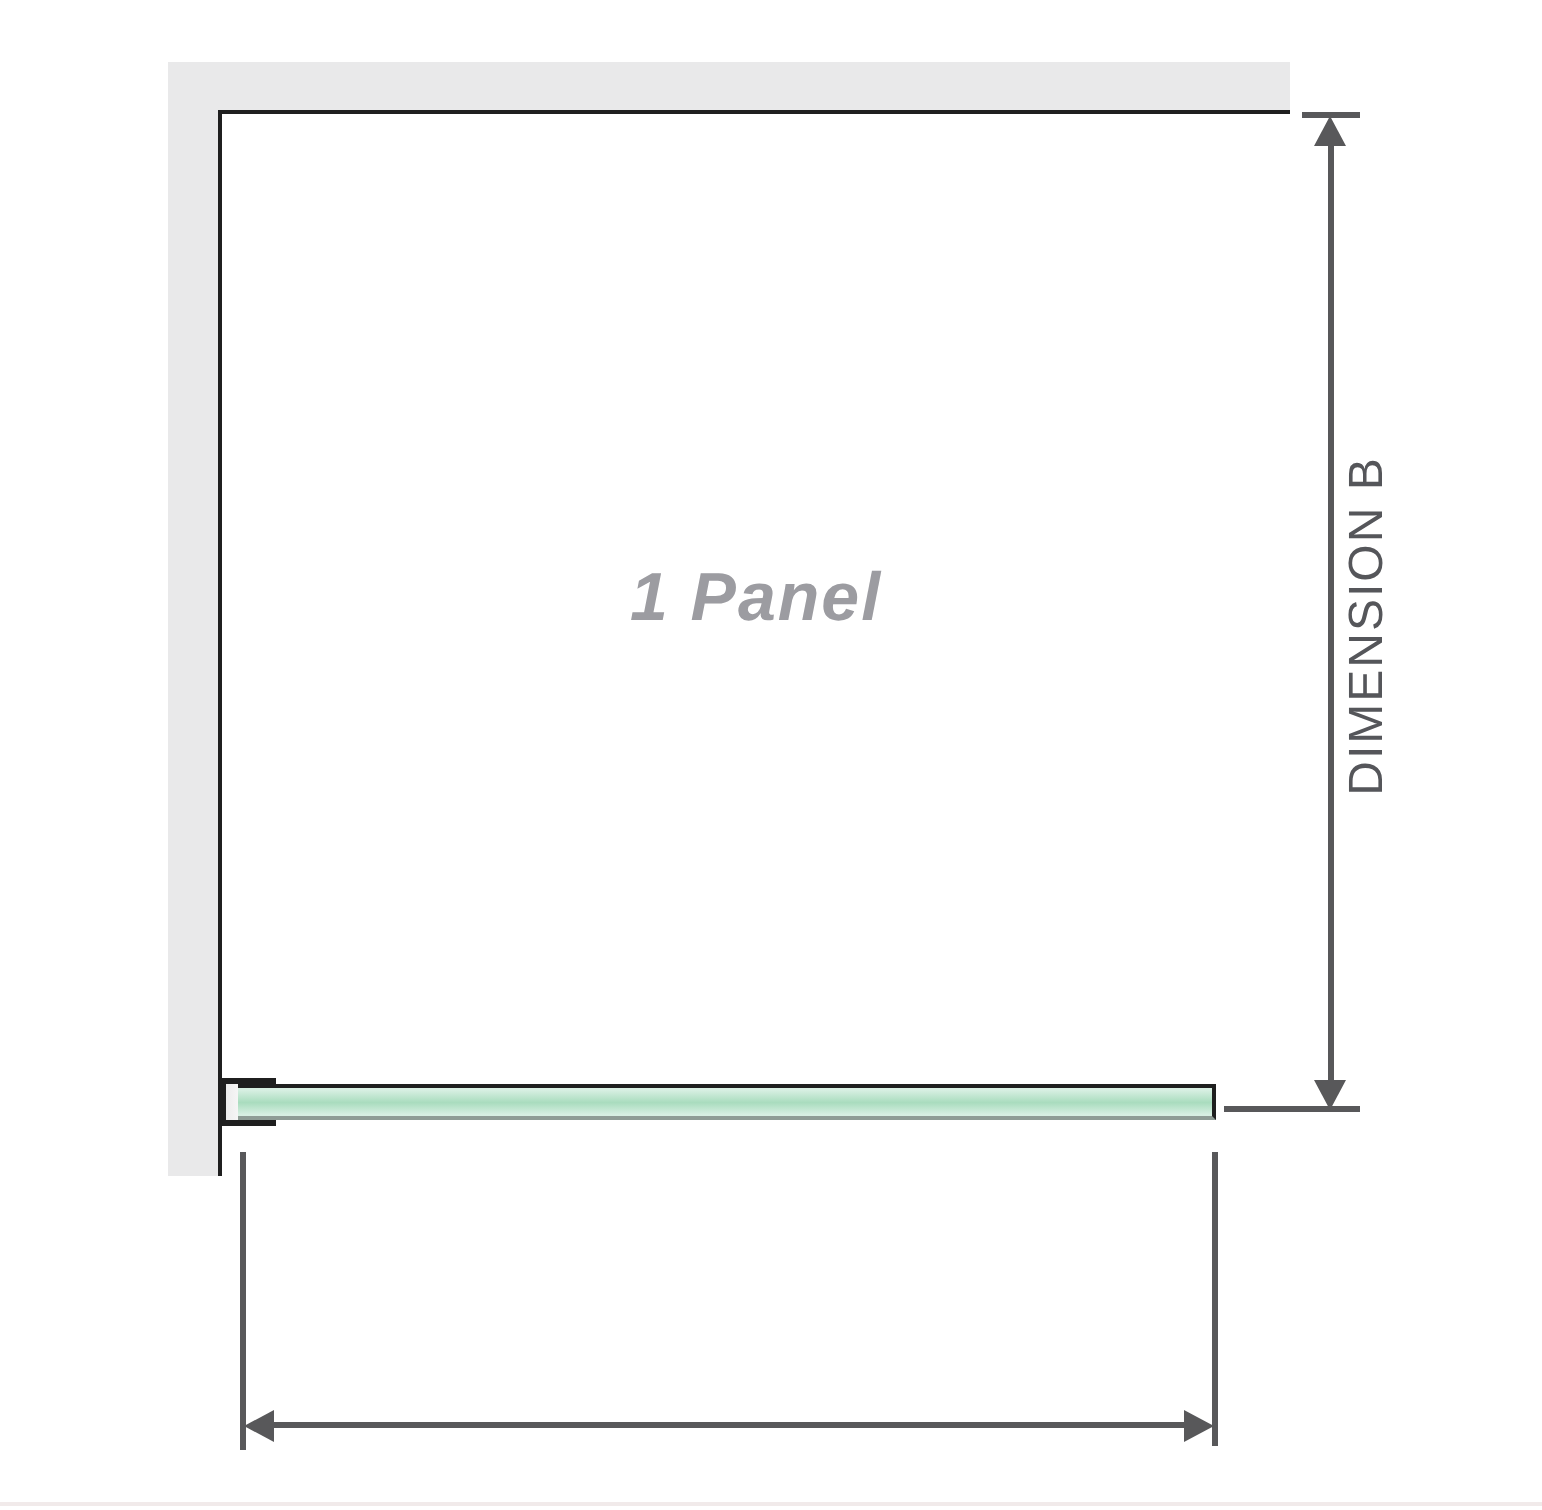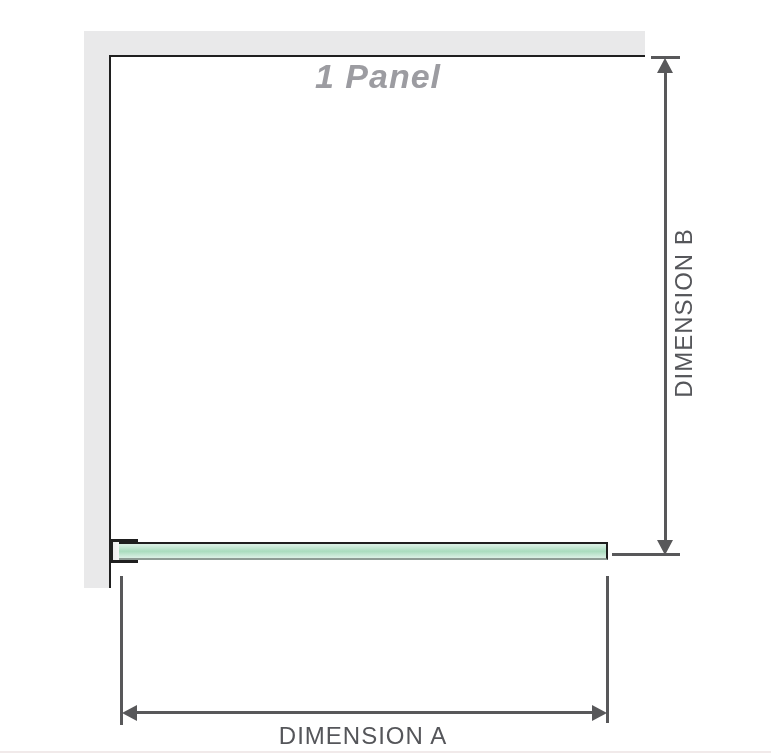--- a/index.html
+++ b/index.html
@@ -33,21 +33,21 @@
     background: var(--outline, #1f1f1f);
   }
   .panel-left-line {
     left: 109px; top: 55px; width: 2px; height: 533px;
     background: var(--outline, #1f1f1f);
   }
 
   
   .panel-area {
     left: 111px; top: 57px; width: 534px; height: 485px;
-    display: flex; align-items: flex-start; justify-content: center;
+    display: flex; align-items: center; justify-content: center;
   }
   .panel-label {
     font-style: italic;
     font-weight: 600;
     font-size: 34px;
     letter-spacing: 1px;
     color: var(--panel_label, #9c9ca1);
   }
 
   
@@ -158,17 +158,16 @@
   <div class="abs dim dimb-line"></div>
   <div class="abs tri dimb-arrow-up"></div>
   <div class="abs tri dimb-arrow-down"></div>
   <div class="abs dimb-label">DIMENSION B</div>
 
   <div class="abs dim dima-ext-left"></div>
   <div class="abs dim dima-ext-right"></div>
   <div class="abs dim dima-line"></div>
   <div class="abs tri dima-arrow-left"></div>
   <div class="abs tri dima-arrow-right"></div>
-  <div class="abs dima-label">DIMENSION A</div>
 
   <div class="abs bottom-divider"></div>
 
 </div>
 
 </body></html>

